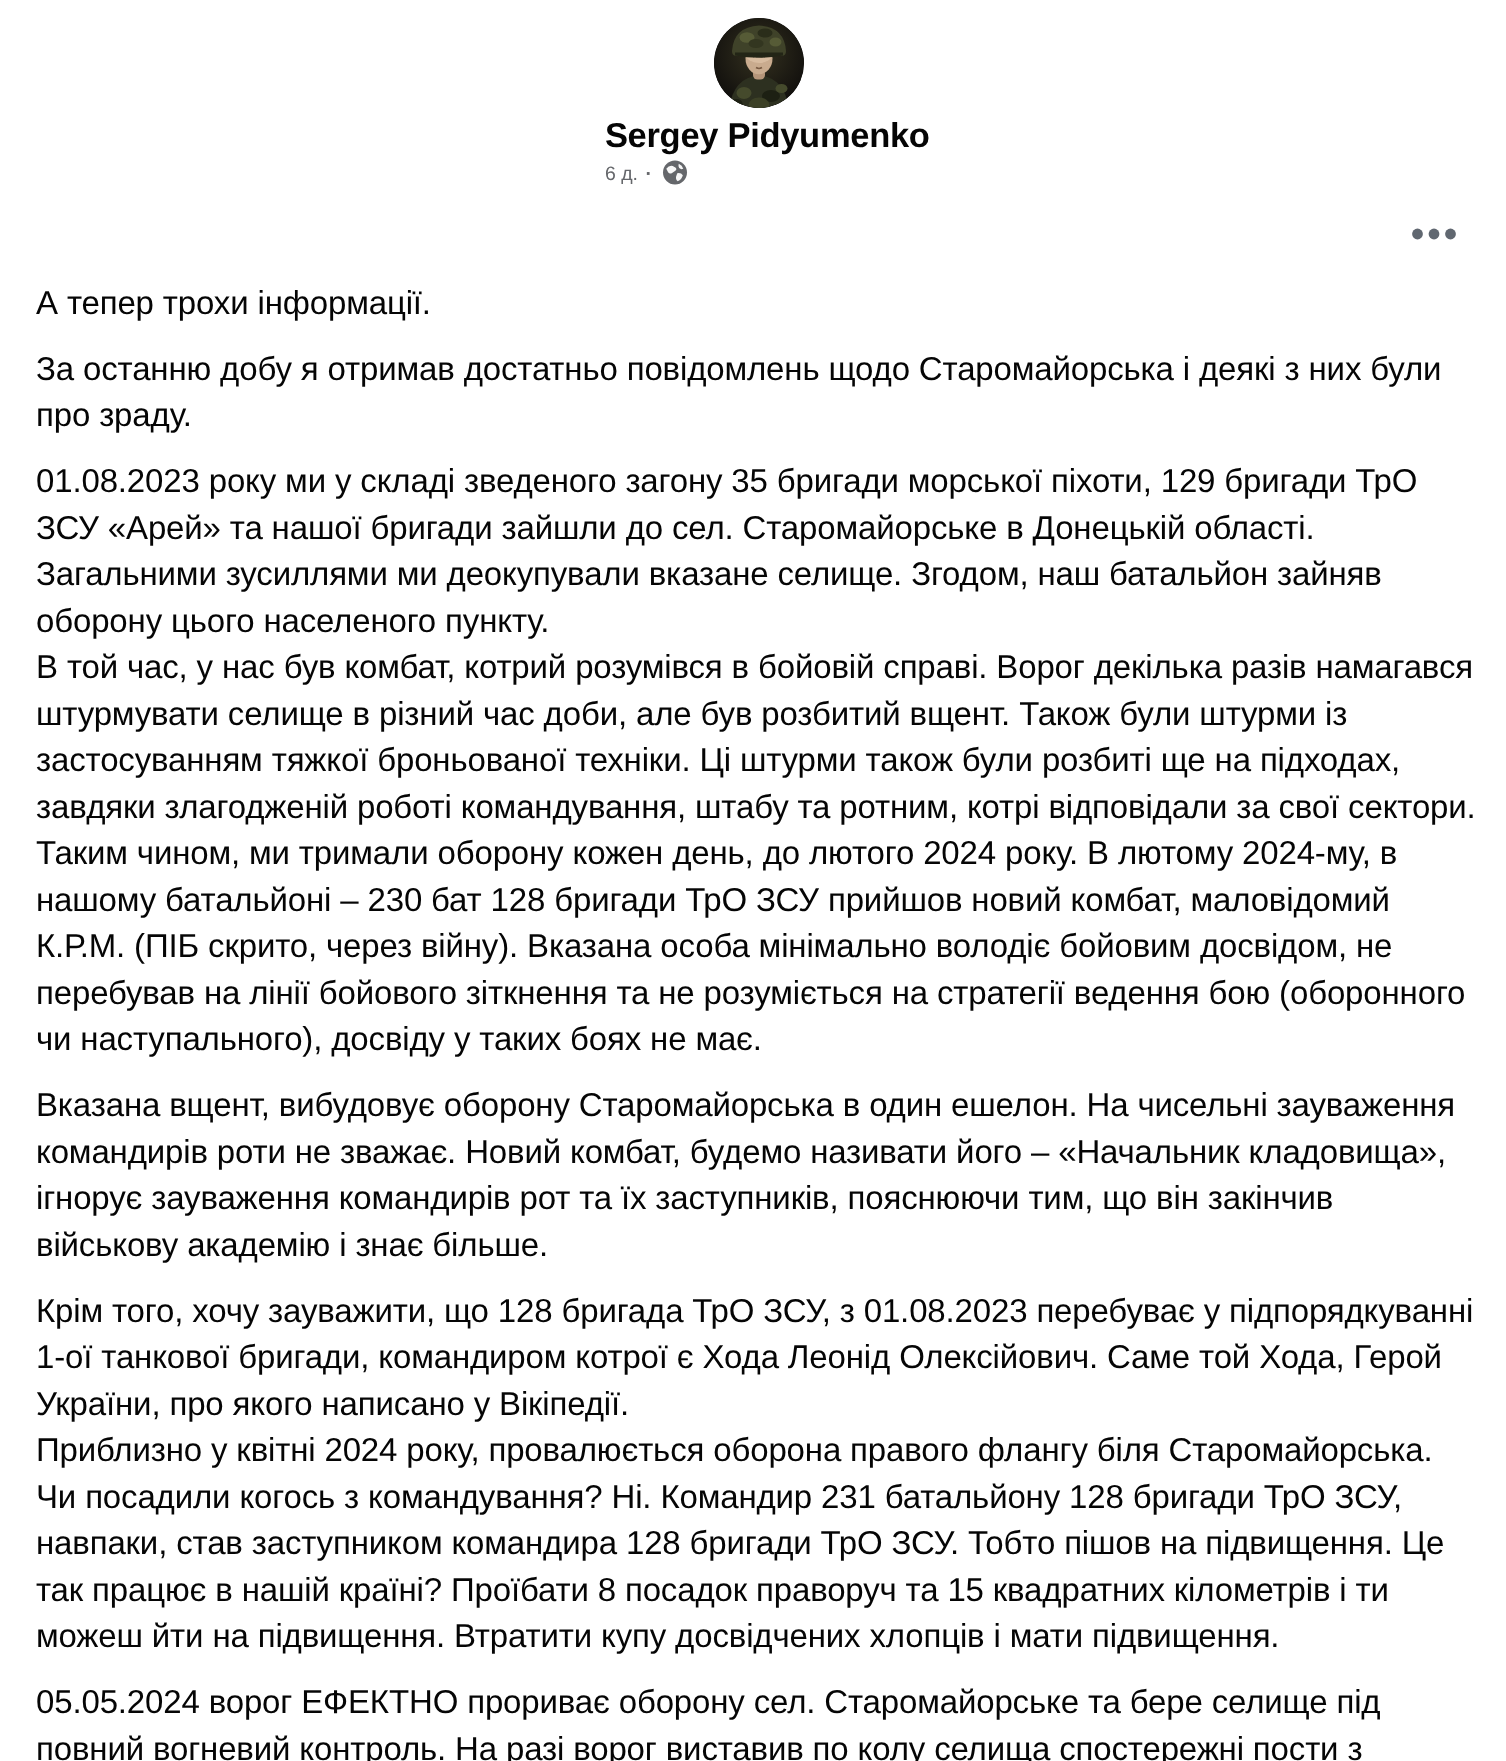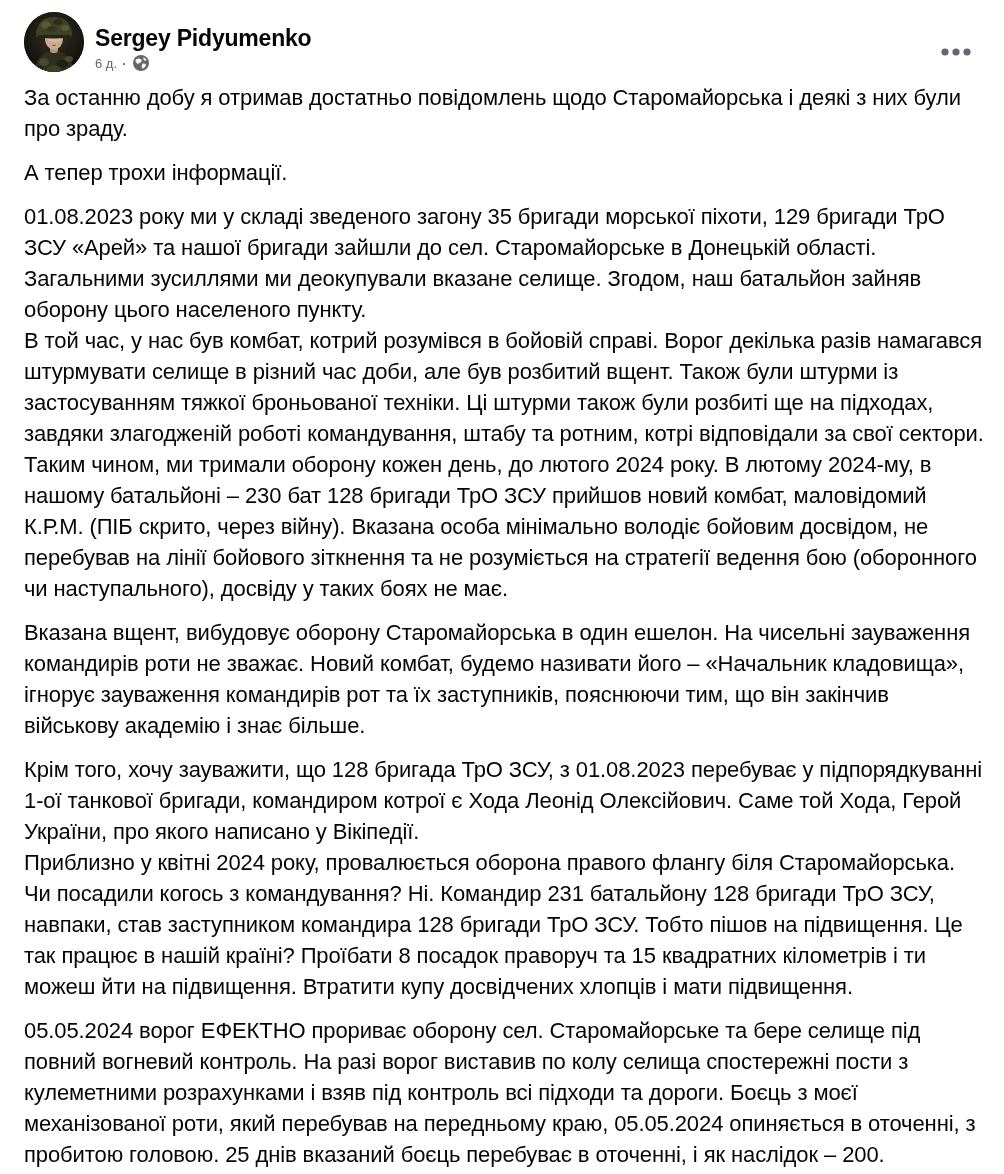--- a/index.html
+++ b/index.html
@@ -10,22 +10,23 @@
     font-family: "Liberation Sans", "DejaVu Sans", sans-serif;
     color: #050505;
   }
   .post {
     width: 1004px;
     background: #ffffff;
     position: relative;
   }
   .post-header {
     display: flex;
-    align-items: flex-end;
+    align-items: center;
     padding: 12px 16px 0 24px;
+    flex-direction: column;
   }
   .avatar {
     width: 60px;
     height: 60px;
     border-radius: 50%;
     overflow: hidden;
     flex: 0 0 60px;
     cursor: pointer;
     background: #111;
   }
@@ -147,22 +148,22 @@
       <svg width="40" height="10" viewBox="0 0 40 10" xmlns="http://www.w3.org/2000/svg">
         <circle cx="9" cy="5" r="3.6" fill="#606770"></circle>
         <circle cx="20" cy="5" r="3.6" fill="#606770"></circle>
         <circle cx="31" cy="5" r="3.6" fill="#606770"></circle>
       </svg>
     </div>
 
   </div>
 
   <div class="post-body">
+    <p>А тепер трохи інформації.</p>
     <p>За останню добу я отримав достатньо повідомлень щодо Старомайорська і деякі з них були про зраду.</p>
-    <p>А тепер трохи інформації.</p>
     <p>01.08.2023 року ми у складі зведеного загону 35 бригади морської піхоти, 129 бригади ТрО ЗСУ «Арей» та нашої бригади зайшли до сел. Старомайорське в Донецькій області. Загальними зусиллями ми деокупували вказане селище. Згодом, наш батальйон зайняв оборону цього населеного пункту.
 В той час, у нас був комбат, котрий розумівся в бойовій справі. Ворог декілька разів намагався штурмувати селище в різний час доби, але був розбитий вщент. Також були штурми із застосуванням тяжкої броньованої техніки. Ці штурми також були розбиті ще на підходах, завдяки злагодженій роботі командування, штабу та ротним, котрі відповідали за свої сектори. Таким чином, ми тримали оборону кожен день, до лютого 2024 року. В лютому 2024-му, в нашому батальйоні – 230 бат 128 бригади ТрО ЗСУ прийшов новий комбат, маловідомий К.Р.М. (ПІБ скрито, через війну). Вказана особа мінімально володіє бойовим досвідом, не перебував на лінії бойового зіткнення та не розуміється на стратегії ведення бою (оборонного чи наступального), досвіду у таких боях не має.</p>
     <p>Вказана вщент, вибудовує оборону Старомайорська в один ешелон. На чисельні зауваження командирів роти не зважає. Новий комбат, будемо називати його – «Начальник кладовища», ігнорує зауваження командирів рот та їх заступників, пояснюючи тим, що він закінчив військову академію і знає більше.</p>
     <p>Крім того, хочу зауважити, що 128 бригада ТрО ЗСУ, з 01.08.2023 перебуває у підпорядкуванні 1-ої танкової бригади, командиром котрої є Хода Леонід Олексійович. Саме той Хода, Герой України, про якого написано у Вікіпедії.
 Приблизно у квітні 2024 року, провалюється оборона правого флангу біля Старомайорська. Чи посадили когось з командування? Ні. Командир 231 батальйону 128 бригади ТрО ЗСУ, навпаки, став заступником командира 128 бригади ТрО ЗСУ. Тобто пішов на підвищення. Це так працює в нашій країні? Проїбати 8 посадок праворуч та 15 квадратних кілометрів і ти можеш йти на підвищення. Втратити купу досвідчених хлопців і мати підвищення.</p>
     <p>05.05.2024 ворог ЕФЕКТНО прориває оборону сел. Старомайорське та бере селище під повний вогневий контроль. На разі ворог виставив по колу селища спостережні пости з кулеметними розрахунками і взяв під контроль всі підходи та дороги. Боєць з моєї механізованої роти, який перебував на передньому краю, 05.05.2024 опиняється в оточенні, з пробитою головою. 25 днів вказаний боєць перебуває в оточенні, і як наслідок – 200.</p>
   </div>
 
 </div>
 

